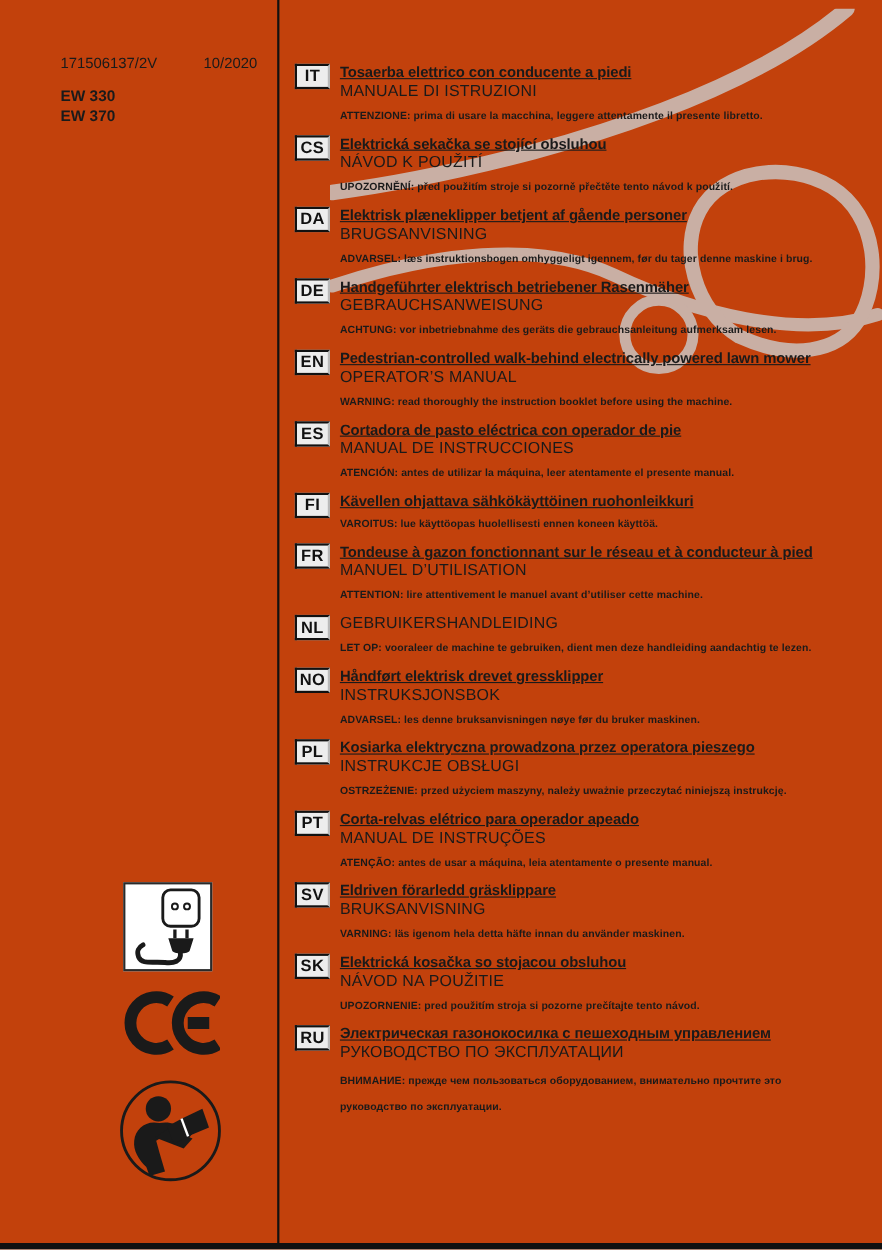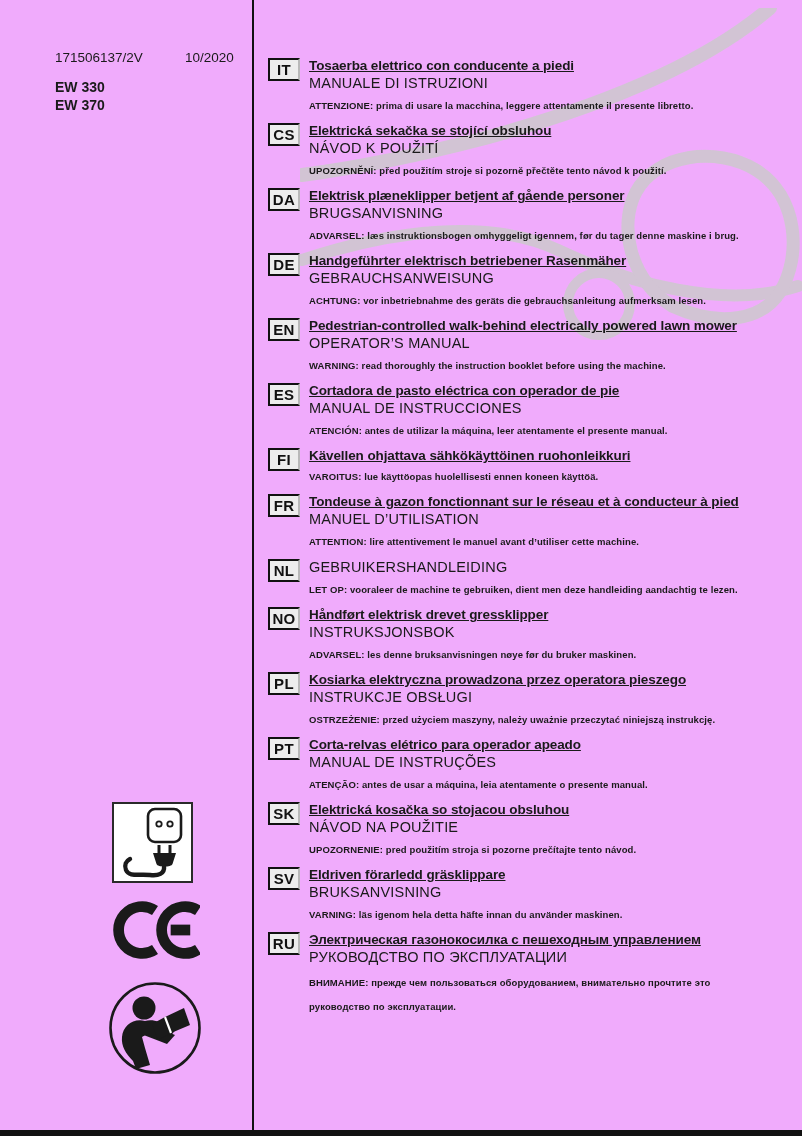--- a/index.html
+++ b/index.html
@@ -1,19 +1,19 @@
 <!DOCTYPE html>
 <html><head>
 <meta charset="utf-8">
 <style>
   * { margin: 0; padding: 0; box-sizing: border-box; }
   html, body { width: 802px; height: 1136px; background: #ffffff; overflow: hidden; }
   body { font-family: "Liberation Sans", sans-serif; color: #1a1a1a; position: relative; }
 
-  .page { position: absolute; inset: 0; background: #f0abfc; }
+  .page { position: absolute; inset: 0; background: #c2410c; }
 
   
   .swoosh { position: absolute; left: 300px; top: 8px; width: 502px; height: 400px; z-index: 0; }
 
   
   .doc-number { position: absolute; left: 55px; top: 50px; font-size: 13.5px; z-index: 2; }
   .doc-date   { position: absolute; left: 185px; top: 50px; font-size: 13.5px; z-index: 2; }
   .models     { position: absolute; left: 55px; top: 78px; font-size: 14px; font-weight: bold; line-height: 18px; z-index: 2; }
 
   
@@ -165,34 +165,34 @@
     <div class="entry">
       <div class="badge">PT</div>
       <div class="entry-text">
         <div class="entry-title">Corta-relvas elétrico para operador apeado</div>
         <div class="entry-subtitle">MANUAL DE INSTRUÇÕES</div>
         <div class="entry-warning">ATENÇÃO: antes de usar a máquina, leia atentamente o presente manual.</div>
       </div>
     </div>
 
     <div class="entry">
+      <div class="badge">SV</div>
+      <div class="entry-text">
+        <div class="entry-title">Eldriven förarledd gräsklippare</div>
+        <div class="entry-subtitle">BRUKSANVISNING</div>
+        <div class="entry-warning">VARNING: läs igenom hela detta häfte innan du använder maskinen.</div>
+      </div>
+    </div>
+
+    <div class="entry">
       <div class="badge">SK</div>
       <div class="entry-text">
         <div class="entry-title">Elektrická kosačka so stojacou obsluhou</div>
         <div class="entry-subtitle">NÁVOD NA POUŽITIE</div>
         <div class="entry-warning">UPOZORNENIE: pred použitím stroja si pozorne prečítajte tento návod.</div>
-      </div>
-    </div>
-
-    <div class="entry">
-      <div class="badge">SV</div>
-      <div class="entry-text">
-        <div class="entry-title">Eldriven förarledd gräsklippare</div>
-        <div class="entry-subtitle">BRUKSANVISNING</div>
-        <div class="entry-warning">VARNING: läs igenom hela detta häfte innan du använder maskinen.</div>
       </div>
     </div>
 
     <div class="entry">
       <div class="badge">RU</div>
       <div class="entry-text">
         <div class="entry-title">Электрическая газонокосилка с пешеходным управлением</div>
         <div class="entry-subtitle">РУКОВОДСТВО ПО ЭКСПЛУАТАЦИИ</div>
         <div class="entry-warning warn-wide">ВНИМАНИЕ: прежде чем пользоваться оборудованием, внимательно прочтите это руководство по эксплуатации.</div>
       </div>

